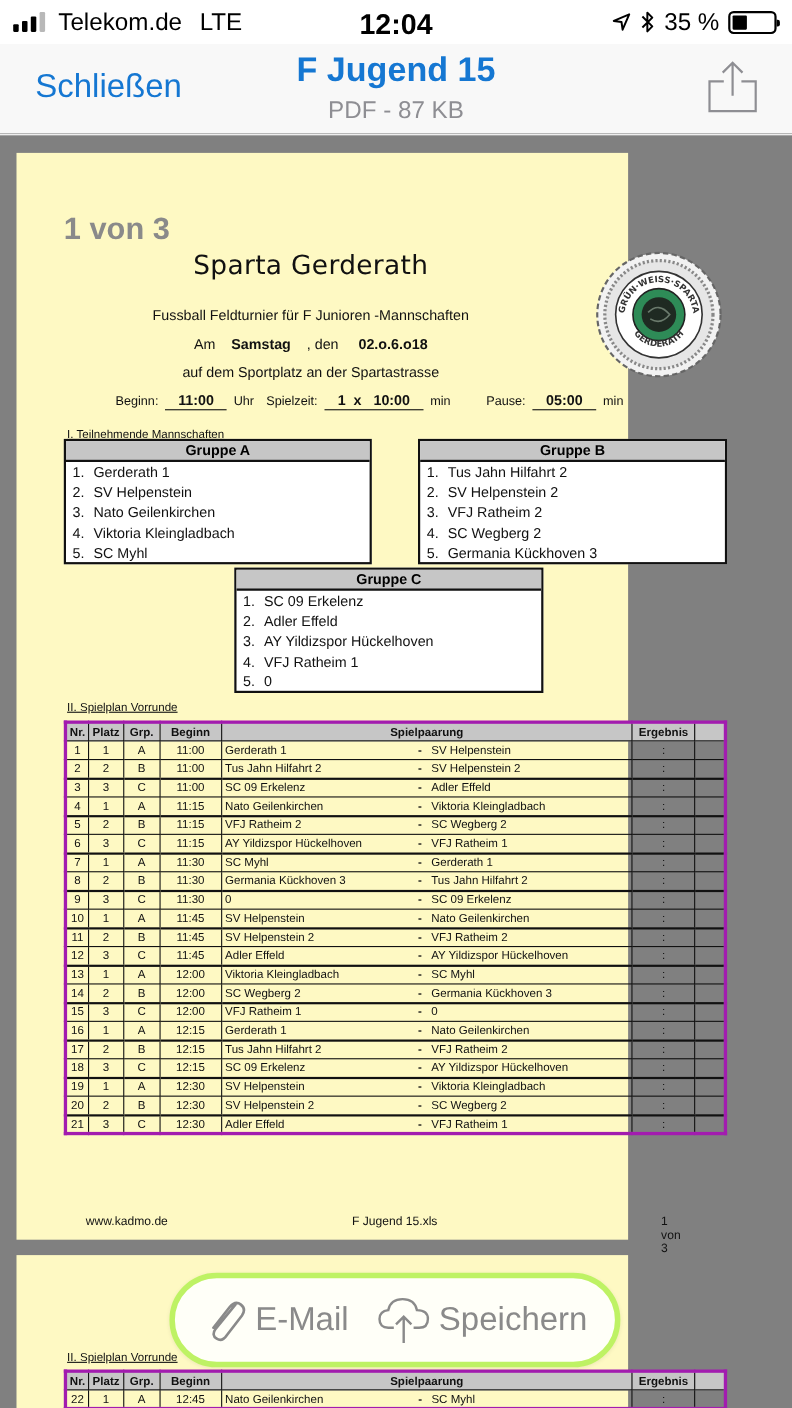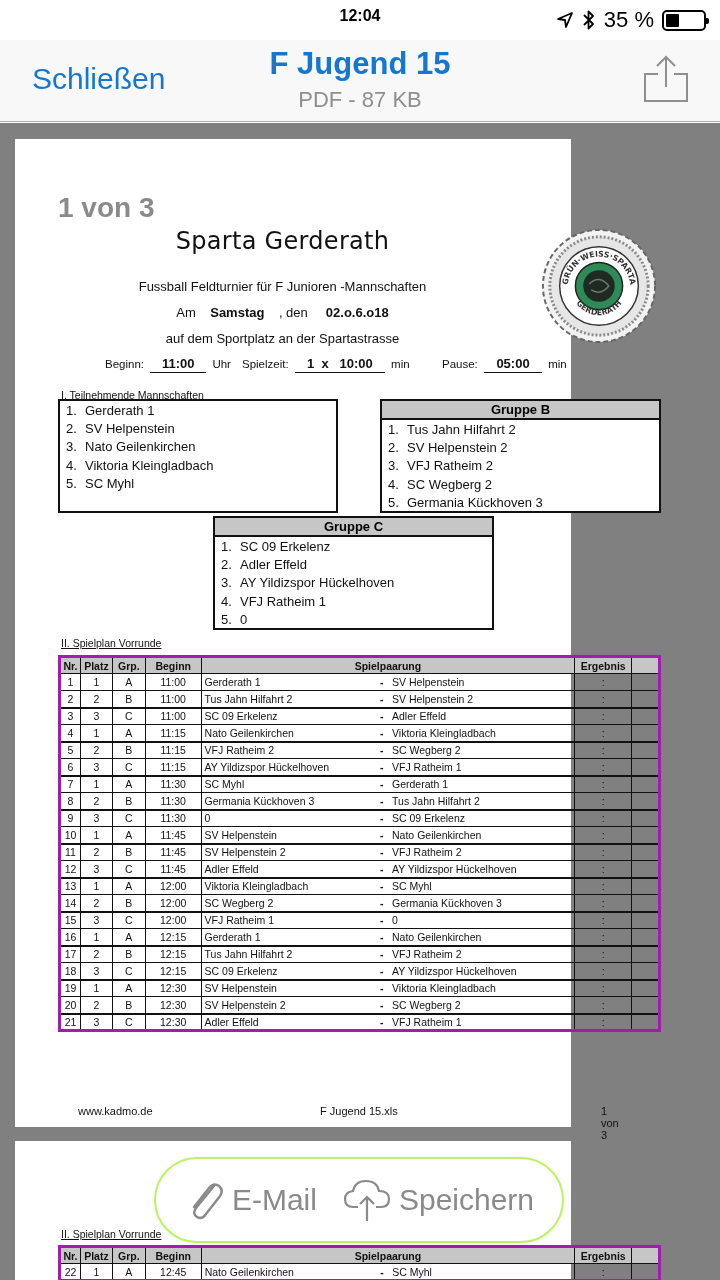--- a/index.html
+++ b/index.html
@@ -5,36 +5,36 @@
   * { box-sizing: border-box; margin: 0; padding: 0; }
   html, body { width: 720px; height: 1280px; overflow: hidden; background: #ffffff; }
   body { font-family: "Liberation Sans", sans-serif; position: relative; }
 
   
   .statusbar { position: absolute; top: 0; left: 0; width: 720px; height: 40px; color: #000; font-size: 22px; }
   .sb-left { position: absolute; left: 12px; top: 7px; display: flex; align-items: center; gap: 8px; }
   .signal { display: flex; align-items: flex-end; gap: 3px; height: 18px; margin-right: 4px; }
   .signal span { width: 5px; background: #000; border-radius: 1px; }
   .signal span.off { background: #b8b8b8; }
-  .sb-center { position: absolute; left: 0; right: 0; top: 7px; text-align: center; font-weight: bold; font-size: 16px; }
+  .sb-center { position: absolute; left: 0; right: 0; top: 7px; text-align: center; font-weight: bold; font-size: 26px; }
   .sb-right { position: absolute; right: 14px; top: 7px; display: flex; align-items: center; gap: 8px; }
   .battery { width: 44px; height: 21px; border: 2px solid #000; border-radius: 5px; position: relative; padding: 2px; }
   .battery .lvl { width: 35%; height: 100%; background: #000; border-radius: 1px; }
   .battery:after { content: ""; position: absolute; right: -5px; top: 6px; width: 3px; height: 6px; background: #000; border-radius: 0 2px 2px 0; }
 
   
   .navbar { position: absolute; top: 40px; left: 0; width: 720px; height: 82px; background: #f8f8f8; border-bottom: 1px solid #b0b0b0; }
   .nav-close { position: absolute; left: 32px; top: 22px; font-size: 30px; color: #1577d2; cursor: pointer; }
   .nav-title { position: absolute; left: 0; right: 0; top: 6px; text-align: center; font-size: 31px; font-weight: bold; color: #1577d2; }
   .nav-sub { position: absolute; left: 0; right: 0; top: 47px; text-align: center; font-size: 22px; color: #8e8e93; }
   .nav-share { position: absolute; right: 30px; top: 14px; width: 48px; height: 50px; cursor: pointer; }
 
   
   .viewer { position: absolute; top: 123px; left: 0; width: 720px; height: 1157px; background: #808080; overflow: hidden; }
-  .page { position: absolute; left: 15px; width: 556px; background: #ffffff; }
+  .page { position: absolute; left: 15px; width: 556px; background: #fef9c3; }
   .page1 { top: 16px; height: 988px; }
   .page2 { top: 1018px; height: 200px; }
 
   .page-indicator { position: absolute; left: 43px; top: 53px; font-size: 28px; font-weight: bold; color: #8a8a8a; }
   .doc-title { position: absolute; left: 0; width: 535px; top: 88px; text-align: center; font-family: "DejaVu Sans", sans-serif; font-size: 24px; color: #111; letter-spacing: 0.3px; }
   .logo { position: absolute; left: 525px; top: 88px; width: 118px; height: 118px; }
   .line { position: absolute; left: 0; width: 535px; text-align: center; font-size: 13px; color: #111; }
   .l1 { top: 140px; }
   .l2 { top: 166px; }
   .l3 { top: 192px; }
@@ -55,28 +55,38 @@
   table.sched td { border: 1px solid #111; height: 17px; text-align: center; }
   table.sched td.team { text-align: left; padding-left: 3px; border-right: none; }
   table.sched td.away { text-align: left; padding-left: 0; border-left: none; }
   table.sched tr.thick td { border-top: 2px solid #111; }
   table.sched { border: 3px solid #a21caf; }
   .dash { display: inline-block; width: 12px; font-weight: bold; }
 
   .footer { position: absolute; top: 966px; font-size: 11px; color: #111; }
 
   
-  .pill { position: absolute; left: 154px; top: 1157px; width: 410px; height: 86px; border-radius: 43px; background: rgba(255,255,255,0.88); border: 2px solid #bef264; display: flex; align-items: center; justify-content: center; gap: 26px; box-shadow: 0 1px 4px rgba(0,0,0,0.08); }
+  .pill { position: absolute; left: 154px; top: 1157px; width: 410px; height: 86px; border-radius: 43px; background: rgba(255,255,255,0.88); border: 5px solid #bef264; display: flex; align-items: center; justify-content: center; gap: 26px; box-shadow: 0 1px 4px rgba(0,0,0,0.08); }
   .pill-btn { display: flex; align-items: center; gap: 8px; color: #8a8a8a; font-size: 30px; cursor: pointer; }
   .pill-btn svg { display: block; }
 </style>
 </head>
 <body>
 
 <div class="statusbar">
+  <div class="sb-left">
+    <div class="signal">
+      <span style="height:7px"></span>
+        <span style="height:10px"></span>
+        <span style="height:14px"></span>
+        <span class="off" style="height:18px"></span>
+    </div>
+    <span>Telekom.de</span>
+    <span style="margin-left:8px">LTE</span>
+  </div>
   <div class="sb-center">12:04</div>
   <div class="sb-right">
     <svg width="18" height="18" viewBox="0 0 18 18">
         <path d="M16 2 L2 8 L9 9 L10 16 Z" fill="none" stroke="#000" stroke-width="1.8" stroke-linejoin="round"></path>
       </svg>
     <svg width="14" height="22" viewBox="0 0 14 22">
         <path d="M2 6 L11 15 L6.5 19.5 L6.5 2.5 L11 7 L2 16" fill="none" stroke="#000" stroke-width="1.8" stroke-linejoin="round"></path>
       </svg>
     <span>35 %</span>
     <div class="battery">
@@ -137,20 +147,21 @@
     </div>
     <div class="meta" style="left:407px">
       <span>Pause:</span>
       <span class="val" style="width:58px">05:00</span>
       <span>min</span>
     </div>
 
     <div class="section" style="left:46px; top:250px">I. Teilnehmende Mannschaften</div>
 
     <div class="group" style="left:43px; top:260px; width:280px; height:114px">
+      <div class="gh">Gruppe A</div>
       <ul>
         <li><span class="n">1.</span><span>Gerderath 1</span></li>
         <li><span class="n">2.</span><span>SV Helpenstein</span></li>
         <li><span class="n">3.</span><span>Nato Geilenkirchen</span></li>
         <li><span class="n">4.</span><span>Viktoria Kleingladbach</span></li>
         <li><span class="n">5.</span><span>SC Myhl</span></li>
       </ul>
     </div>
 
     <div class="group" style="left:365px; top:260px; width:281px; height:114px">

